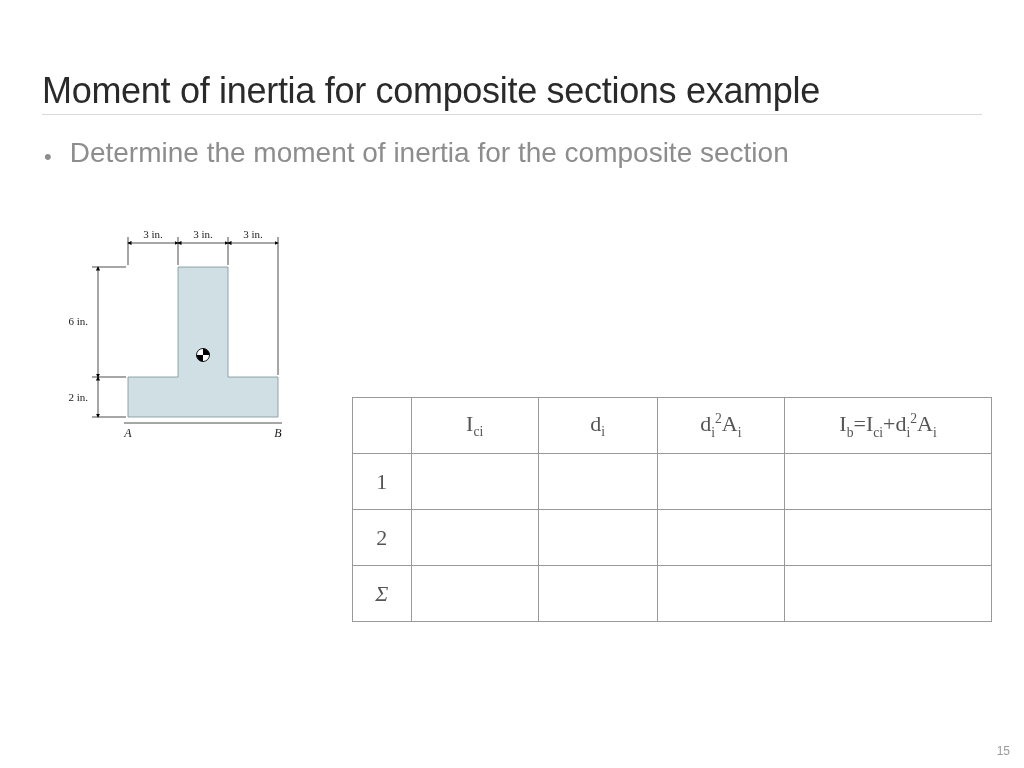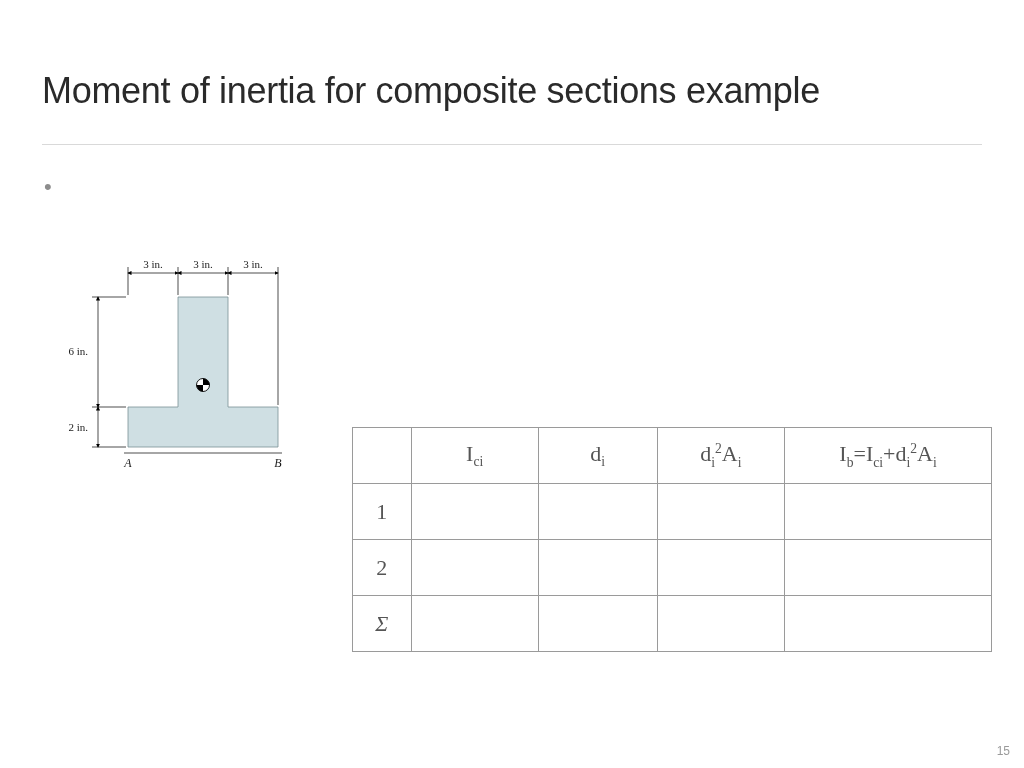--- a/index.html
+++ b/index.html
@@ -14,21 +14,21 @@
   .slide {
     position: relative;
     width: 1024px; height: 768px;
     padding: 70px 42px 30px 42px;
   }
   .title {
     font-size: 36px;
     font-weight: 400;
     letter-spacing: -0.3px;
     color: #2a2a2a;
-    padding-bottom: 32px;
+    padding-bottom: 2px;
     border-bottom: 1px solid #d9d9d9;
   }
   .bullets {
     margin: 22px 2px 0 2px;
   }
   .bullet-row {
     display: flex;
     align-items: flex-start;
     gap: 18px;
     color: #8d8d8d;
@@ -105,20 +105,21 @@
 </style>
 </head>
 <body>
 
 <div class="slide">
   <div class="title">Moment of inertia for composite sections example</div>
 
   <div class="bullets">
     <div class="bullet-row">
       <span class="bullet-dot">•</span>
+      <span>Determine the moment of inertia for the composite section</span>
     </div>
   </div>
 
   <div class="content-area">
     <div class="diagram-wrap">
       <svg viewBox="0 0 260 250" width="260" height="250">
 
         <path class="shape" d="
           M 80 210
           L 80 170

